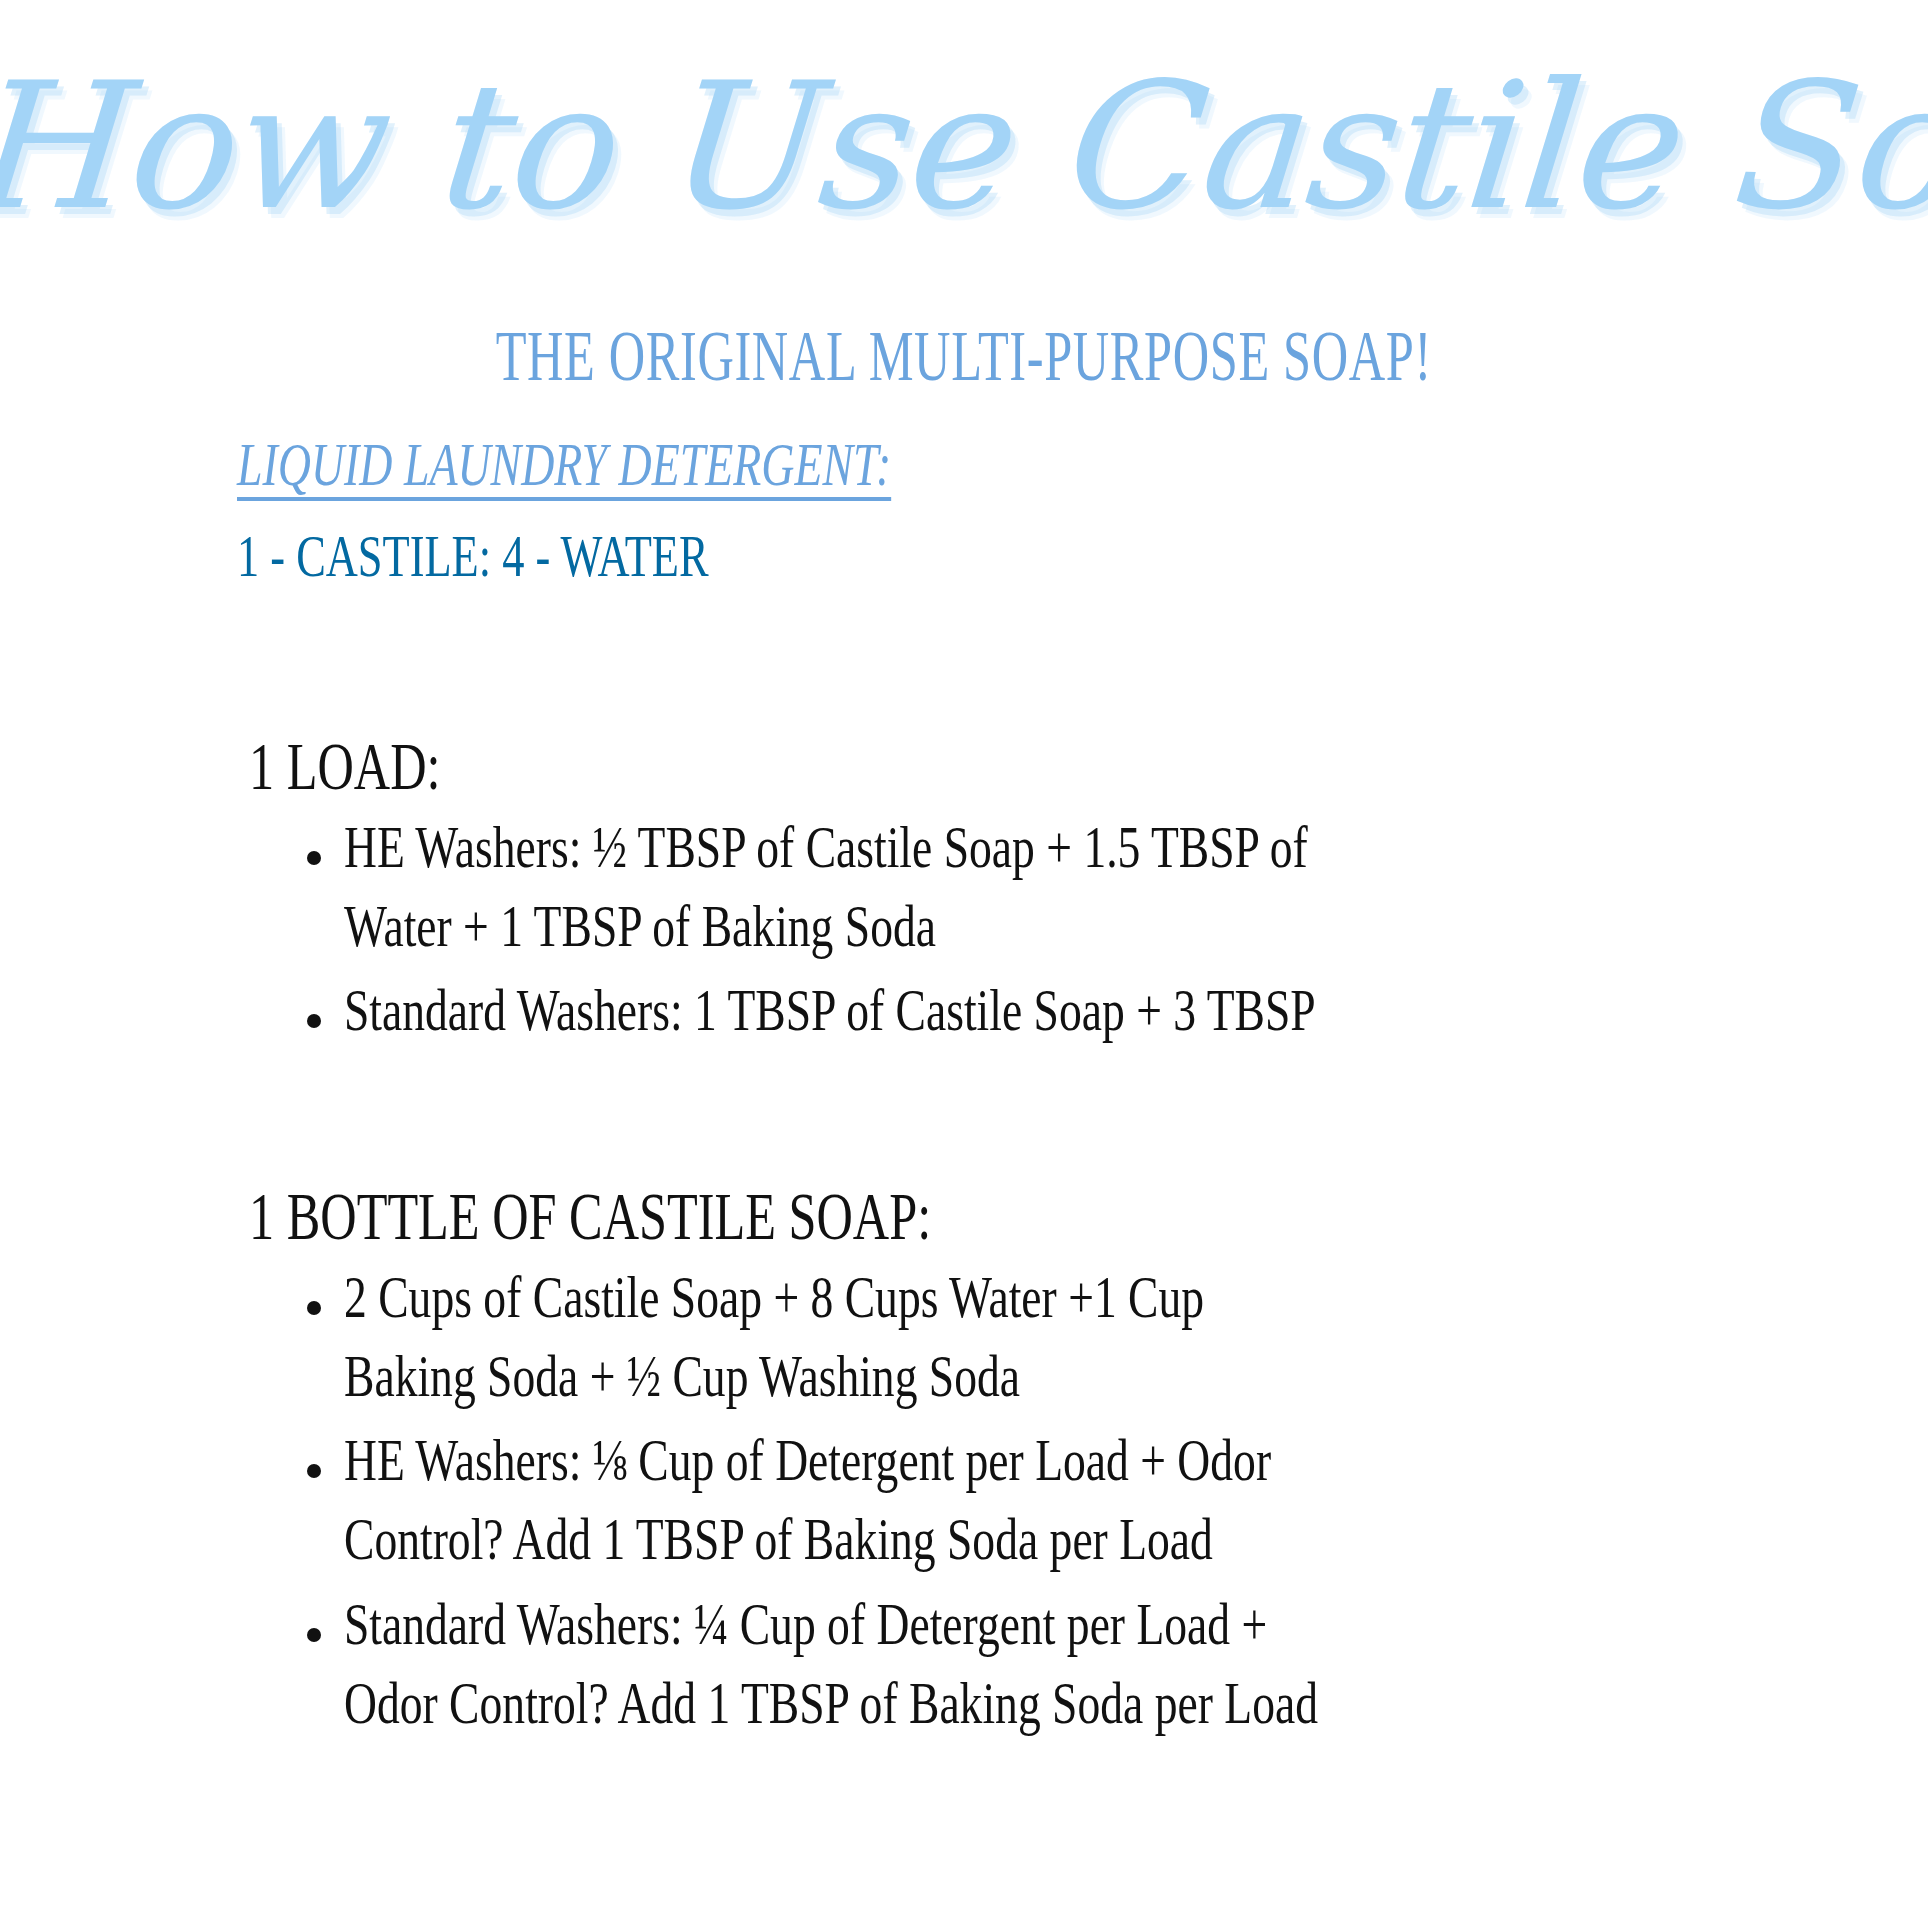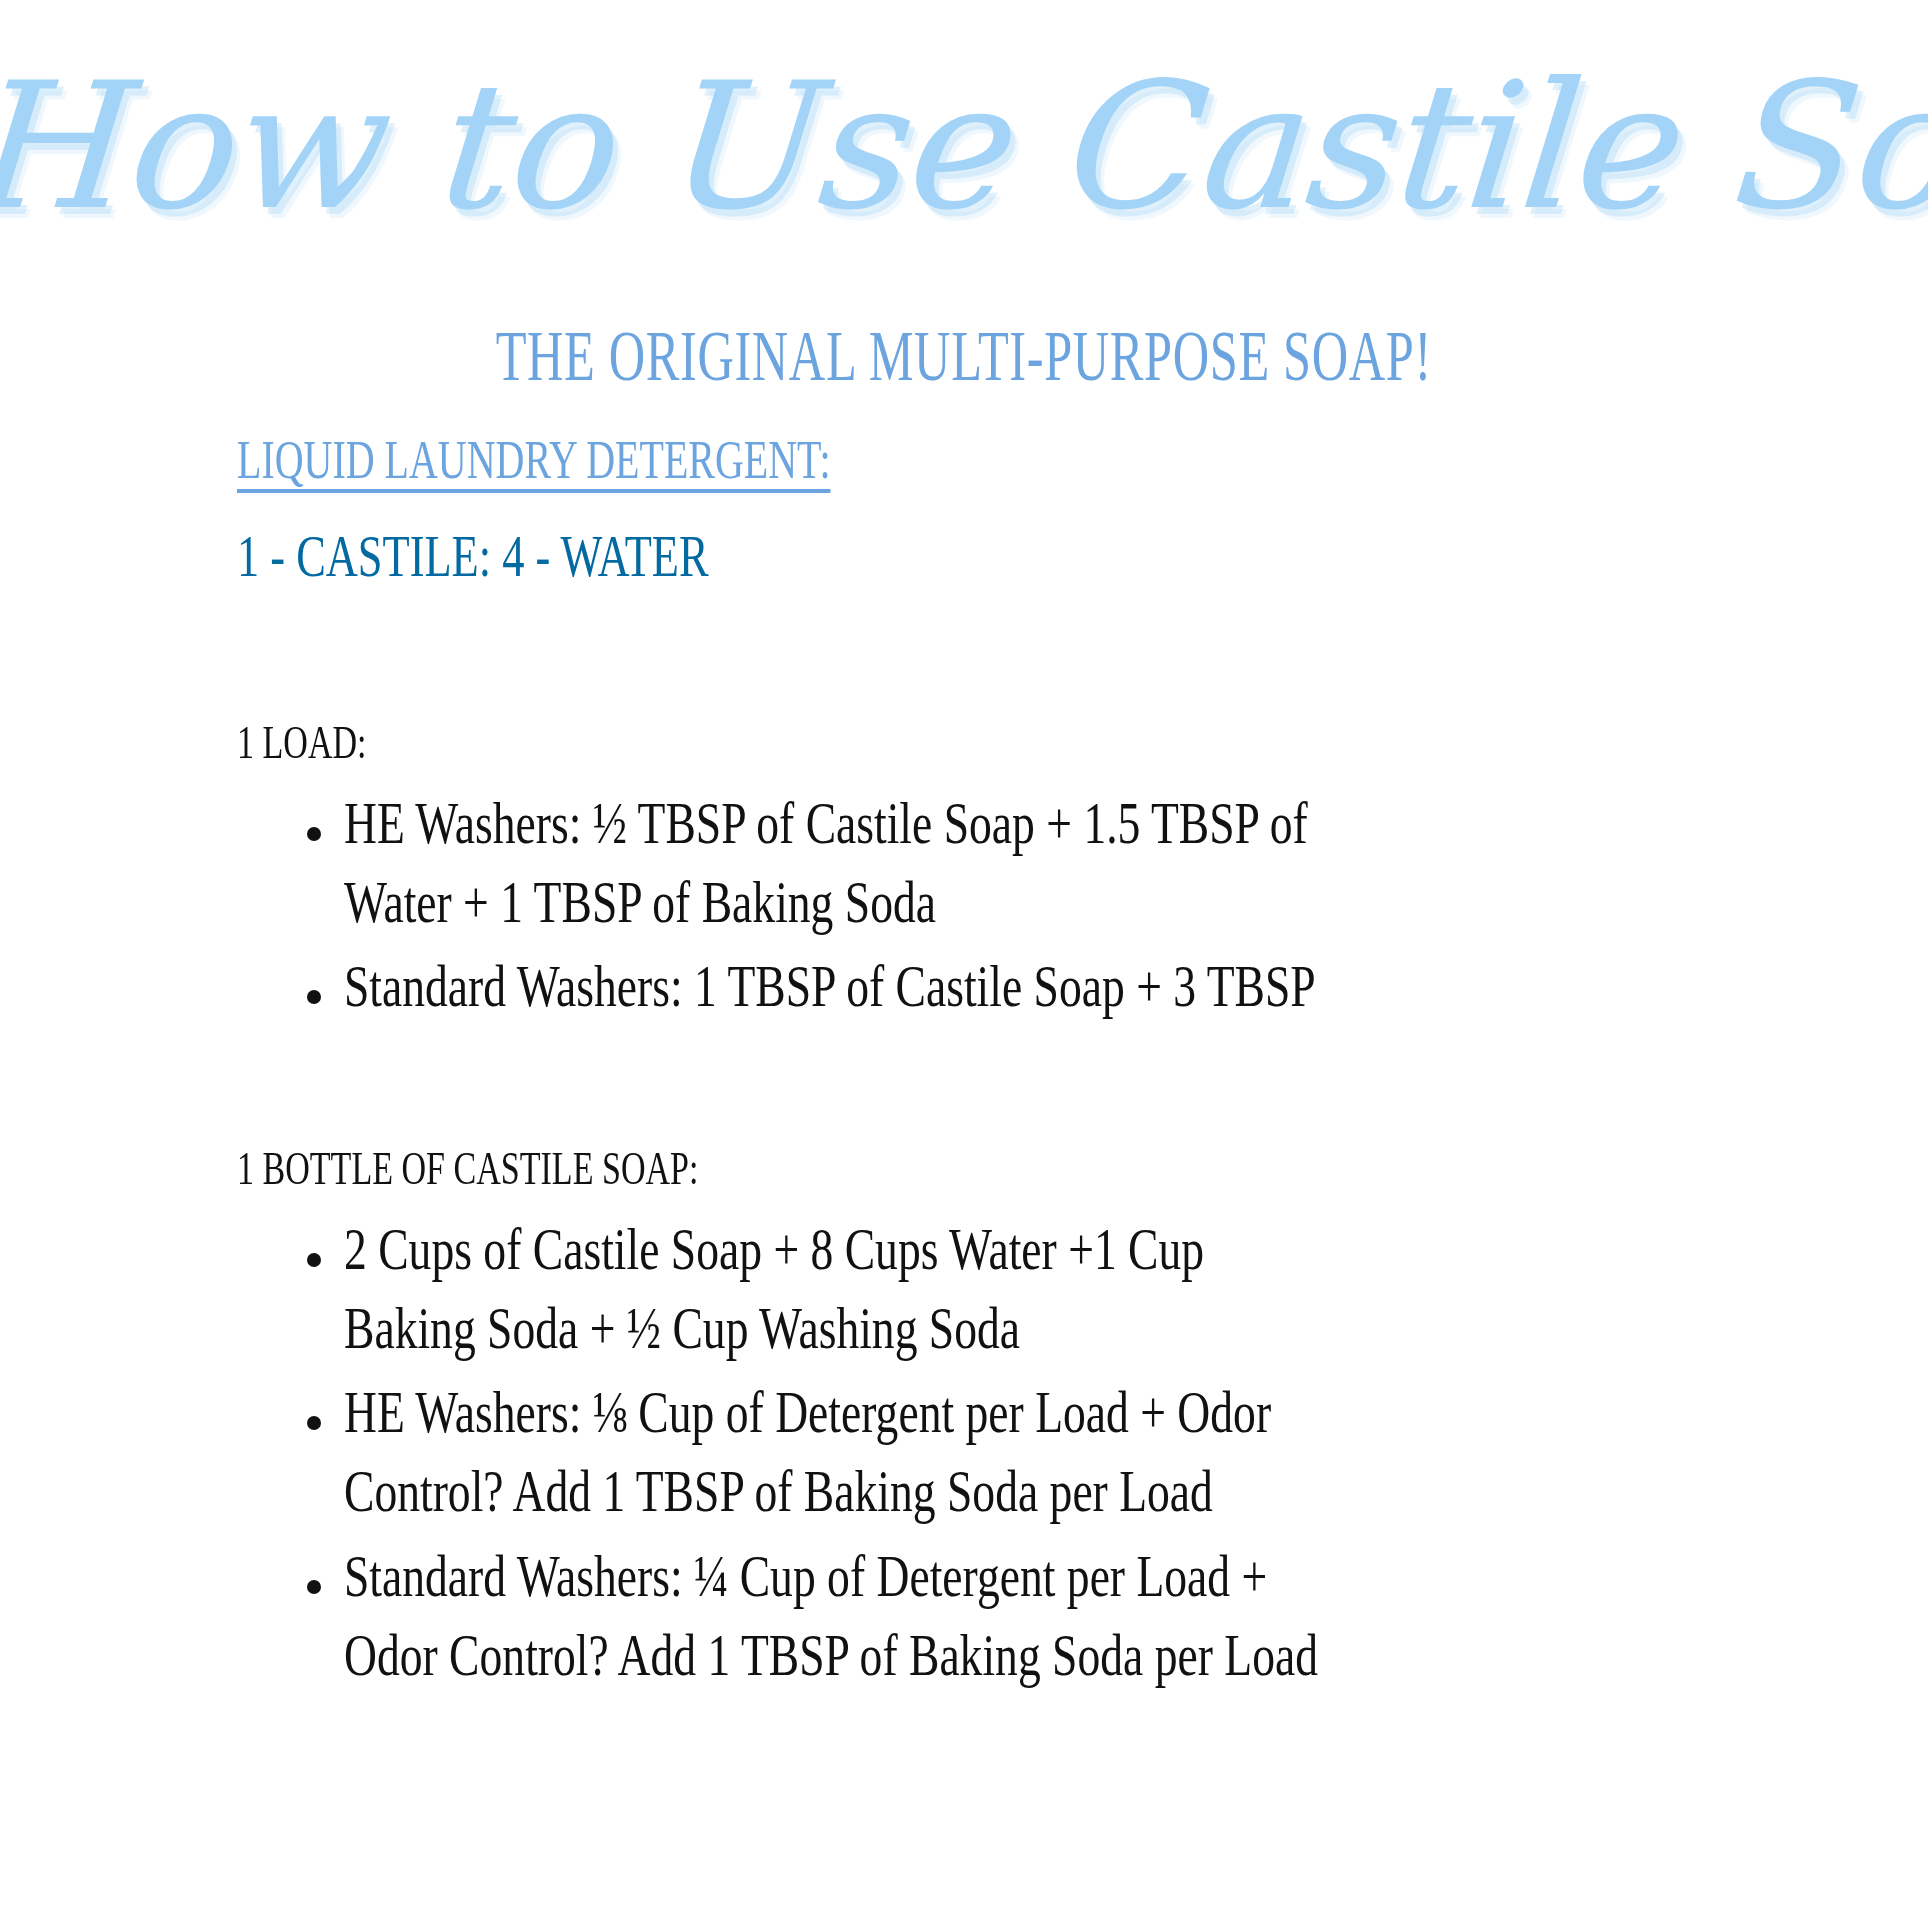--- a/index.html
+++ b/index.html
@@ -81,43 +81,44 @@
   .nser {
     font-family: "Liberation Serif", "DejaVu Serif", serif;
     transform: scaleX(0.74);
     transform-origin: left center;
     display: inline-block;
     white-space: nowrap;
   }
 
   .section-head {
     color: #6BA4DE;
-    font-size: 54px;
+    font-size: 62px;
     line-height: 1.0;
     margin: 0 0 5.6px 0;
     height: 68px;
+    font-style: italic;
   }
   .section-head .nser {
     border-bottom: 4.7px solid #6BA4DE;
     padding-bottom: 1.9px;
   }
 
   .plain-line {
     color: #0369a1;
     font-size: 60px;
     line-height: 1.0;
     margin: 24.5px 0 0 0;
     height: 70px;
   }
 
   .sub-head {
     color: #111111;
-    font-size: 46px;
-    line-height: 1.0;
-    margin: 0;
+    font-size: 68px;
+    line-height: 1.0;
+    margin: 12px;
     height: 73px;
   }
 
   .gap-lg { height: 124px; }
   .gap-md { height: 105px; }
 
   ul.bullets {
     list-style: none;
     margin: 0;
     padding: 0 0 0 62px;

